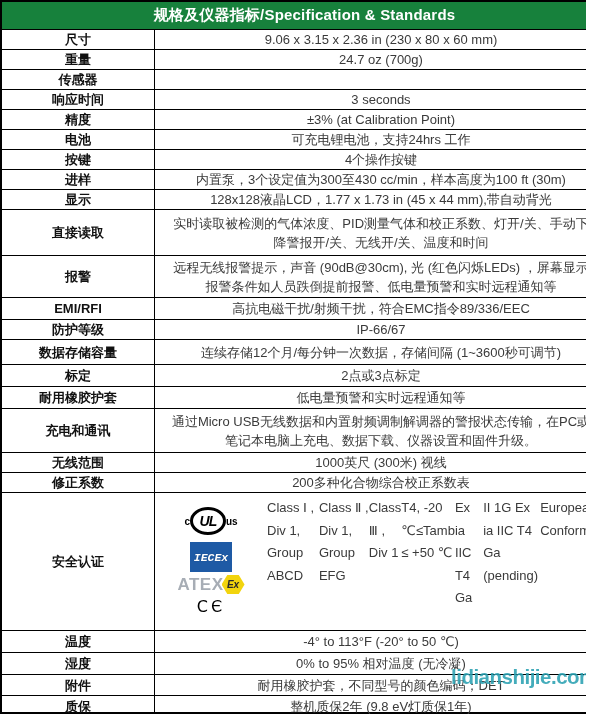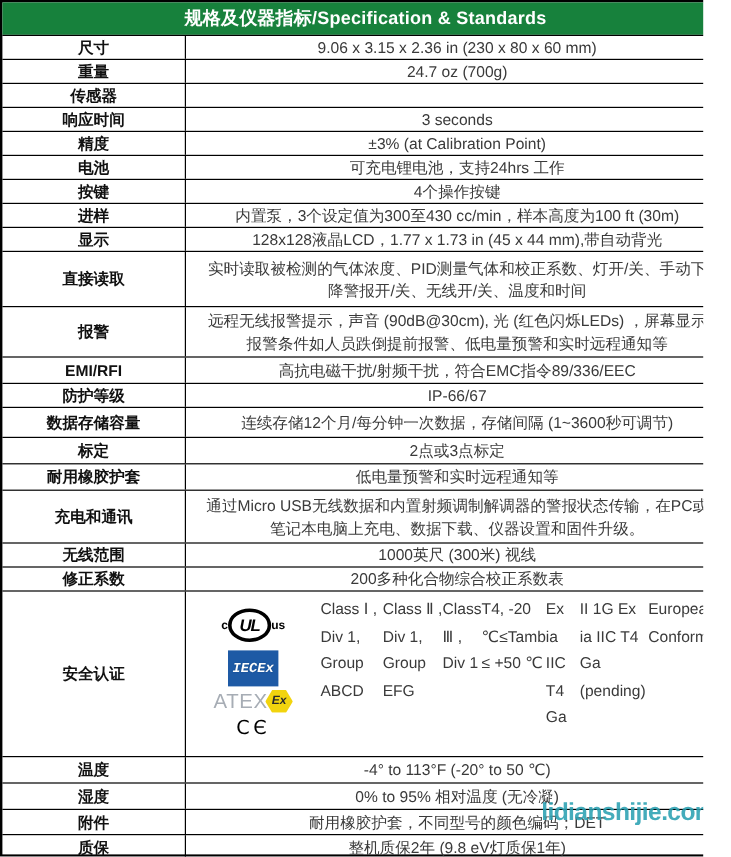--- a/index.html
+++ b/index.html
@@ -77,21 +77,21 @@
     width:42px;height:30px;
     background:#1e5aa5;
     color:#fff;font-weight:bold;font-style:italic;font-size:11.5px;
     display:flex;align-items:center;justify-content:center;
     text-shadow:0 0 1px #0b3a74;
     margin-bottom:-4px;
     font-family:Liberation Mono, monospace;
   }
   .atex-row{display:flex;align-items:center;margin-bottom:-4px;}
   .atex{
-    font-weight:normal;font-size:17px;color:#a7adb5;letter-spacing:.5px;
+    font-weight:bold;font-size:17px;color:#a7adb5;letter-spacing:.5px;
   }
   .ex-hex{
     box-sizing:border-box;
     width:23px;height:19px;
     background:#f2d40e;
     clip-path:polygon(25% 0,75% 0,100% 50%,75% 100%,25% 100%,0 50%);
     color:#2a2a2a;font-weight:bold;font-style:italic;font-size:10px;
     display:inline-flex;align-items:center;justify-content:center;
     margin-left:-2px;
   }

